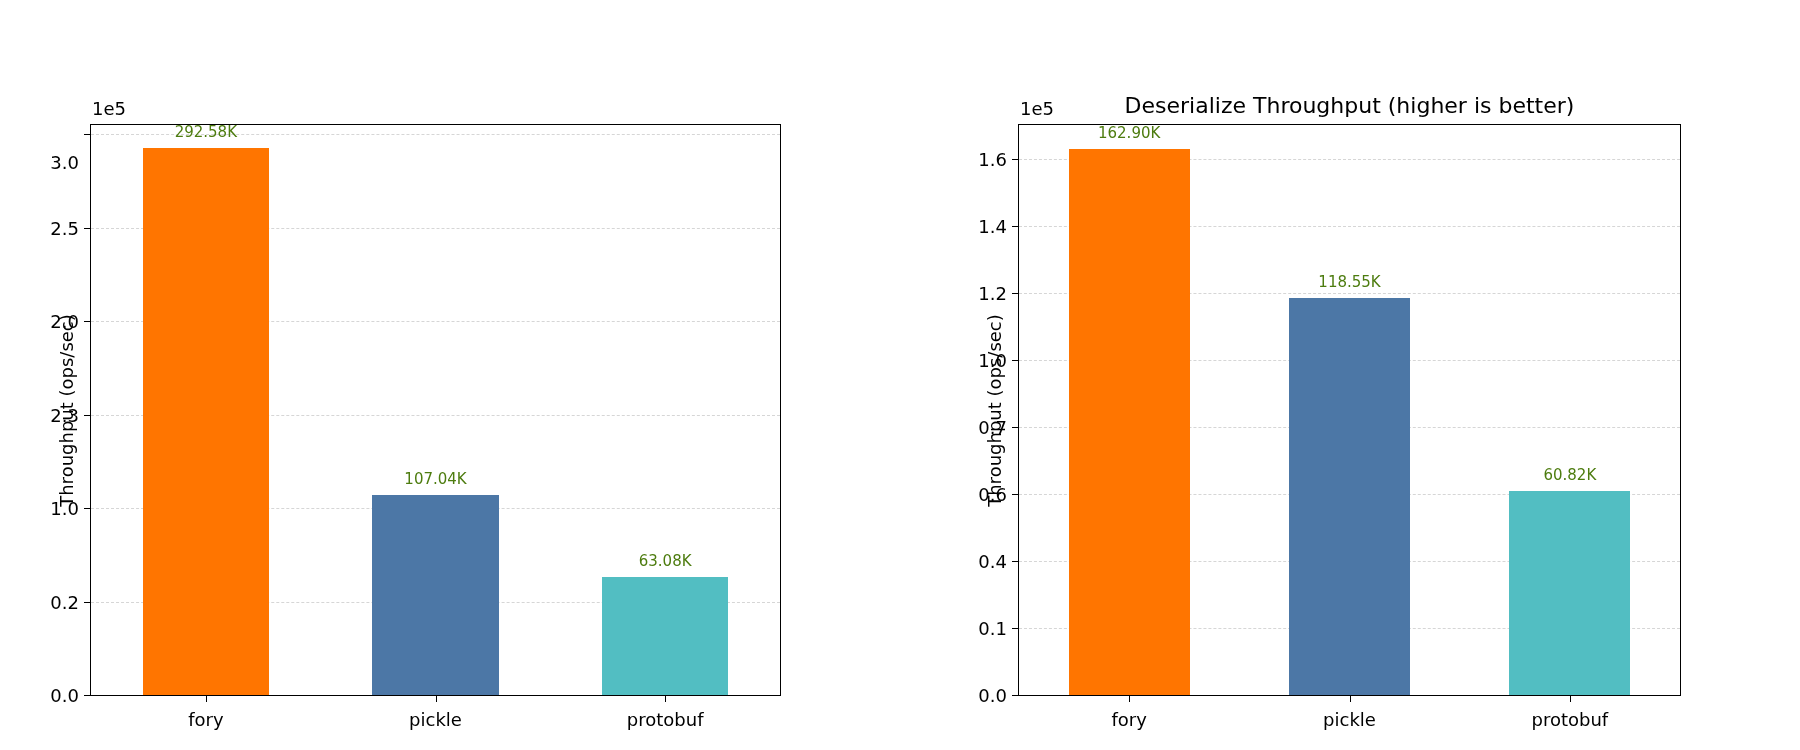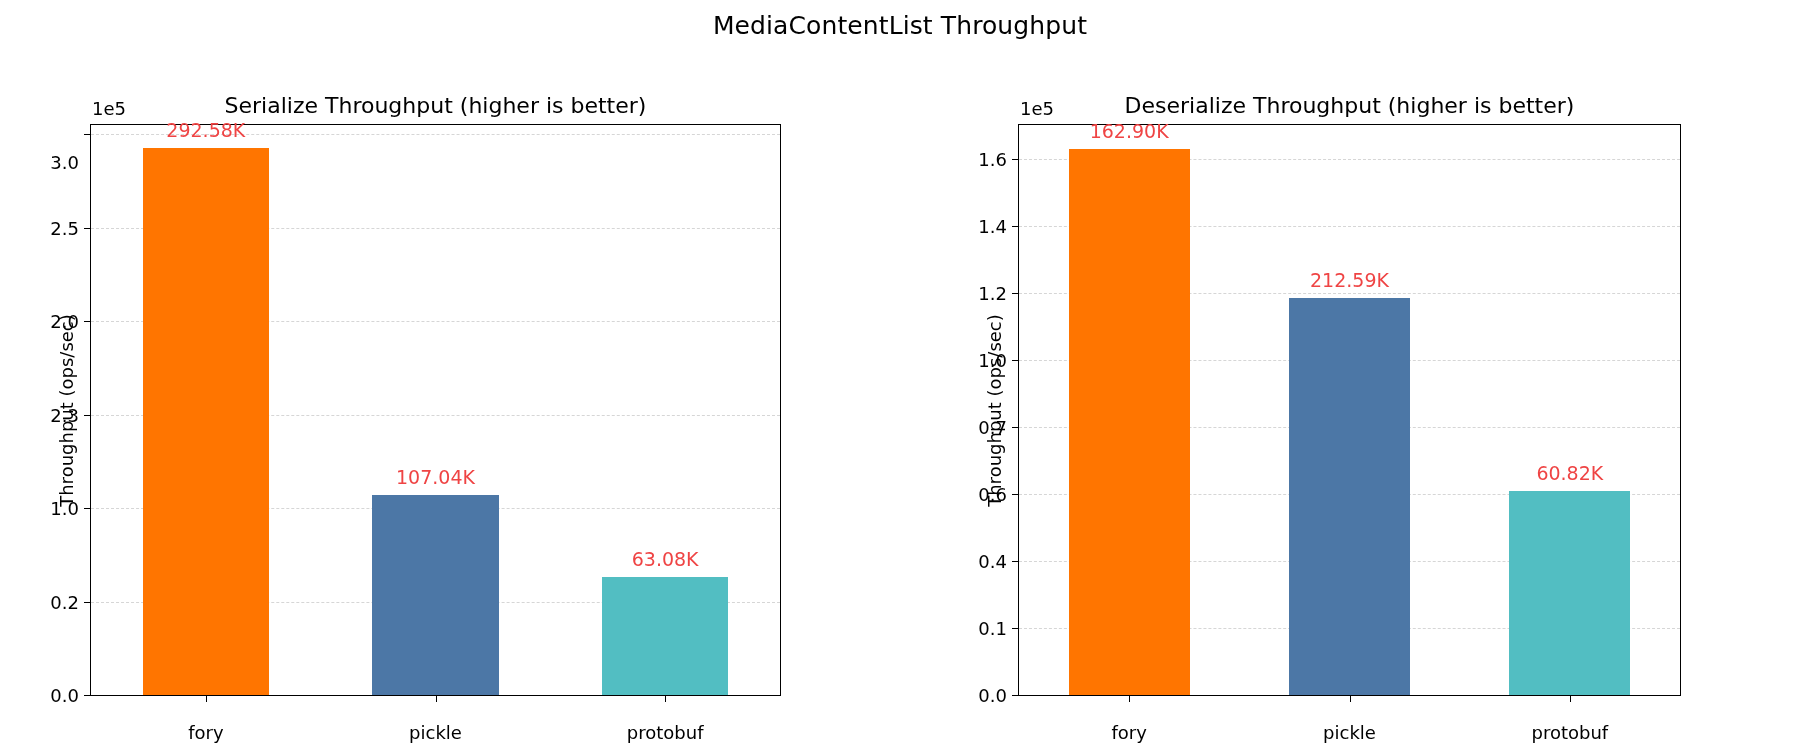--- a/index.html
+++ b/index.html
@@ -106,53 +106,51 @@
   .xtickmark {
     position: absolute;
     bottom: -7px;
     width: 0;
     height: 7px;
     border-left: 1.6px solid #000;
   }
   .xlabeltext {
     position: absolute;
     top: 100%;
-    margin-top: 27px;
+    margin-top: 14px;
     font-size: 18px;
     color: #000;
     white-space: nowrap;
     transform: translateX(-50%);
     text-align: left;
   }
   .bar {
     position: absolute;
     bottom: 0;
   }
   .barlabel {
     position: absolute;
-    font-size: 19px;
-    color: #ef4444;
+    font-size: 15px;
+    color: #4d7c0f;
     white-space: nowrap;
     transform: translateX(-50%);
     text-align: center;
   }
   .plotinner {
     position: absolute;
     left: 0; top: 0; right: 0; bottom: 0;
   }
 </style>
 </head>
 <body>
 
 <div id="figure">
 
-  <div class="suptitle">MediaContentList Throughput</div>
 
   <div class="subplot left">
-    <div class="axtitle">Serialize Throughput (higher is better)</div>
     <div class="exponent">1e5</div>
     <div class="ylabel">Throughput (ops/sec)</div>
     <div class="axes">
       <div class="plotinner" id="plot-serialize">
           <div class="tickmark" style="top: 100%;"></div>
           <div class="ylabeltext" style="top: 100%;">0.0</div>
           <div class="gridline" style="top: 83.6066%;"></div>
           <div class="tickmark" style="top: 83.6066%;"></div>
           <div class="ylabeltext" style="top: 83.6066%;">0.2</div>
           <div class="gridline" style="top: 67.2131%;"></div>
@@ -216,21 +214,21 @@
           <div class="tickmark" style="top: 17.6471%;"></div>
           <div class="ylabeltext" style="top: 17.6471%;">1.4</div>
           <div class="gridline" style="top: 5.88235%;"></div>
           <div class="tickmark" style="top: 5.88235%;"></div>
           <div class="ylabeltext" style="top: 5.88235%;">1.6</div>
           <div class="bar" style="left: 7.5%; width: 18.3333%; height: 95.8235%; background: rgb(255, 117, 0);"></div>
           <div class="barlabel" style="left: 16.6667%; bottom: calc(95.8235% + 7px);">162.90K</div>
           <div class="xtickmark" style="left: 16.6667%;"></div>
           <div class="xlabeltext" style="left: 16.6667%;">fory</div>
           <div class="bar" style="left: 40.8333%; width: 18.3333%; height: 69.7353%; background: rgb(76, 119, 166);"></div>
-          <div class="barlabel" style="left: 50%; bottom: calc(69.7353% + 7px);">212.59K</div>
+          <div class="barlabel" style="left: 50%; bottom: calc(69.7353% + 7px);">118.55K</div>
           <div class="xtickmark" style="left: 50%;"></div>
           <div class="xlabeltext" style="left: 50%;">pickle</div>
           <div class="bar" style="left: 74.1667%; width: 18.3333%; height: 35.7765%; background: rgb(82, 190, 194);"></div>
           <div class="barlabel" style="left: 83.3333%; bottom: calc(35.7765% + 7px);">60.82K</div>
           <div class="xtickmark" style="left: 83.3333%;"></div>
           <div class="xlabeltext" style="left: 83.3333%;">protobuf</div>
         </div>
     </div>
   </div>
 

